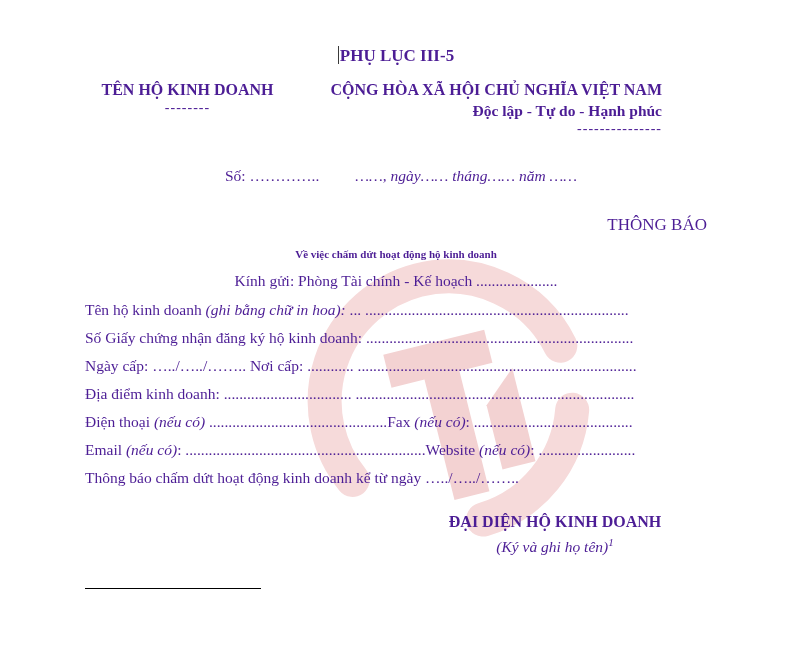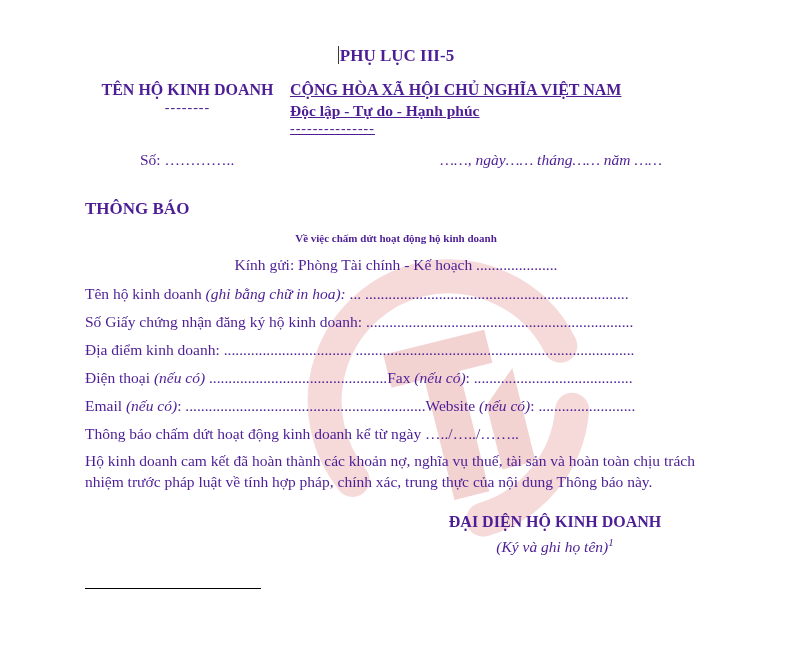--- a/index.html
+++ b/index.html
@@ -8,31 +8,31 @@
     font-family:"Liberation Serif","DejaVu Serif",serif;font-size:15.5px;color:#4c1d95;
   }
   .watermark{position:absolute;left:248px;top:242px;width:400px;height:315px;z-index:0;}
   .content{position:absolute;left:85px;top:46px;width:622px;z-index:1;}
 
   .appendix{ text-align:center;font-weight:bold;font-size:17px;line-height:20px;}
   .cursor-bar{display:inline-block;width:0;height:18px;border-left:1.5px solid #3a3a3a;vertical-align:-3px;margin-right:1px;}
 
   .header-row{display:flex;margin-top:14px;}
   .col-left{width:205px;text-align:center;}
-  .col-right{width:372px;text-align:left;text-decoration:underline;}
+  .col-right{width:372px;text-align:right;}
   .org-name{font-weight:bold;font-size:16px;line-height:20px;}
   .divider{font-size:14px;line-height:15px;letter-spacing:1px;}
   .national{font-weight:bold;font-size:16px;line-height:20px;}
   .motto{font-weight:bold;font-size:15.5px;line-height:20px;margin-top:1px;}
 
-  .meta-row{display:flex;justify-content:space-between;margin-top:14px;line-height:20px;gap:36px;}
+  .meta-row{display:flex;justify-content:center;margin-top:30px;line-height:20px;gap:36px;}
   .doc-number{margin-left:55px;}
   .date-line{margin-right:45px;font-style:italic;}
 
-  .title{margin-top:28px;text-align:left;font-weight:bold;font-size:17px;line-height:22px;}
+  .title{margin-top:28px;text-align:right;font-weight:normal;font-size:17px;line-height:22px;}
   .subtitle{margin-top:8px;text-align:center;font-weight:bold;font-size:11px;line-height:20px;}
   .recipient{margin-top:6px;text-align:center;line-height:22px;}
 
   .form{margin-top:4px;}
   .form-line{line-height:28px;white-space:nowrap;overflow:hidden;width:556px;}
   .it{font-style:italic;}
 
   .commitment{margin:0;margin-top:2px;width:622px;line-height:21px;}
 
   .sig-block{margin-top:20px;margin-left:320px;width:300px;text-align:center;}
@@ -86,32 +86,34 @@
     <div class="recipient">Kính gửi: Phòng Tài chính - Kế hoạch .....................</div>
 
     <div class="form">
       <div class="form-line">
         <span>Tên hộ kinh doanh </span><span class="it">(ghi bằng chữ in hoa):</span><span> ... ....................................................................</span>
       </div>
       <div class="form-line">
         <span>Số Giấy chứng nhận đăng ký hộ kinh doanh:</span><span> .....................................................................</span>
       </div>
       <div class="form-line">
+        <span>Ngày cấp: …../…../…….. Nơi cấp:</span><span> ............ ........................................................................</span>
+      </div>
+      <div class="form-line">
         <span>Địa điểm kinh doanh:</span><span> ................................. ........................................................................</span>
       </div>
       <div class="form-line">
         <span>Điện thoại </span><span class="it">(nếu có)</span><span> ..............................................</span><span>Fax </span><span class="it">(nếu có)</span><span>: .........................................</span>
       </div>
       <div class="form-line">
         <span>Email </span><span class="it">(nếu có)</span><span>: ..............................................................</span><span>Website </span><span class="it">(nếu có)</span><span>: .........................</span>
       </div>
       <div class="form-line">Thông báo chấm dứt hoạt động kinh doanh kể từ ngày …../…../……..</div>
     </div>
 
-    <p class="commitment">Hộ kinh doanh cam kết đã hoàn thành các khoản nợ, nghĩa vụ thuế, tài sản và hoàn toàn chịu trách nhiệm trước pháp luật về tính hợp pháp, chính xác, trung thực của nội dung Thông báo này.</p>
 
     <div class="sig-block">
       <div class="sig-title">ĐẠI DIỆN HỘ KINH DOANH</div>
       <div class="sig-note">
         <span>(Ký và ghi họ tên)</span><sup>1</sup>
       </div>
     </div>
 
   </div>
 

